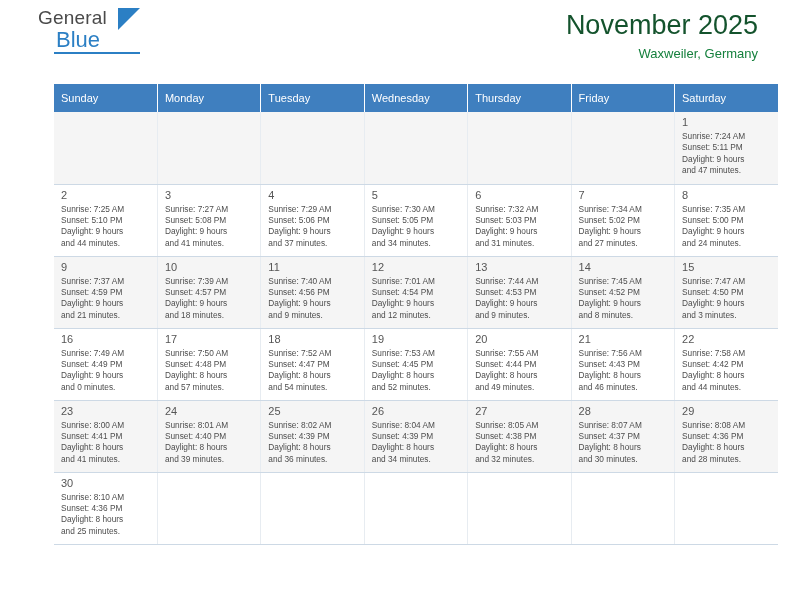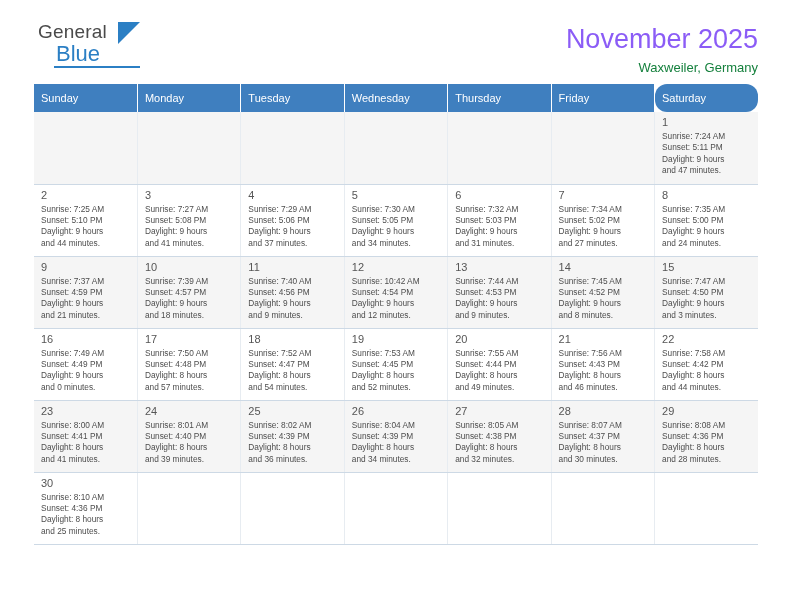--- a/index.html
+++ b/index.html
@@ -20,21 +20,21 @@
     height: 612px;
     box-sizing: border-box;
     padding: 0 34px;
   }
 
   
   .header {
     display: flex;
     align-items: flex-start;
     justify-content: space-between;
-    padding-top: 22px;
+    padding-top: 8px;
     height: 72px;
     box-sizing: border-box;
   }
   .logo {
     position: relative;
     width: 108px;
     height: 50px;
     padding-left: 4px;
   }
   .logo-general {
@@ -67,49 +67,50 @@
     width: 86px;
     height: 2px;
     background: #2b7fc4;
   }
   .title-block {
     text-align: right;
     padding-top: 2px;
   }
   .month-title {
     font-size: 27px;
-    color: #8b5cf6;
+    color: #14532d;
     font-weight: normal;
     line-height: 30px;
   }
   .location {
     font-size: 13px;
     color: #15803d;
     margin-top: 6px;
     line-height: 15px;
   }
 
   
   .calendar {
     margin-top: 12px;
     width: 724px;
     border-collapse: collapse;
     table-layout: fixed;
+    margin-left: 20px;
   }
   .calendar th {
     background: #3f7fbf;
     color: #ffffff;
     font-size: 11px;
     font-weight: normal;
     text-align: left;
     padding: 5px 0 5px 7px;
     height: 18px;
     border-right: 1px solid #ffffff;
   }
-  .calendar th:last-child { border-right: none; border-radius: 12px; }
+  .calendar th:last-child { border-right: none; }
 
   .calendar td {
     vertical-align: top;
     width: 103.4px;
     height: 72px;
     padding: 3px 5px 4px 7px;
     border-bottom: 1px solid #cdd9e5;
     border-right: 1px solid #e7ecf1;
     box-sizing: border-box;
   }
@@ -244,21 +245,21 @@
           </td>
           <td>
             <div class="daynum">11</div>
             <div class="dayinfo">Sunrise: 7:40 AM</div>
             <div class="dayinfo">Sunset: 4:56 PM</div>
             <div class="dayinfo">Daylight: 9 hours</div>
             <div class="dayinfo">and 9 minutes.</div>
           </td>
           <td>
             <div class="daynum">12</div>
-            <div class="dayinfo">Sunrise: 10:42 AM</div>
+            <div class="dayinfo">Sunrise: 7:01 AM</div>
             <div class="dayinfo">Sunset: 4:54 PM</div>
             <div class="dayinfo">Daylight: 9 hours</div>
             <div class="dayinfo">and 12 minutes.</div>
           </td>
           <td>
             <div class="daynum">13</div>
             <div class="dayinfo">Sunrise: 7:44 AM</div>
             <div class="dayinfo">Sunset: 4:53 PM</div>
             <div class="dayinfo">Daylight: 9 hours</div>
             <div class="dayinfo">and 9 minutes.</div>

